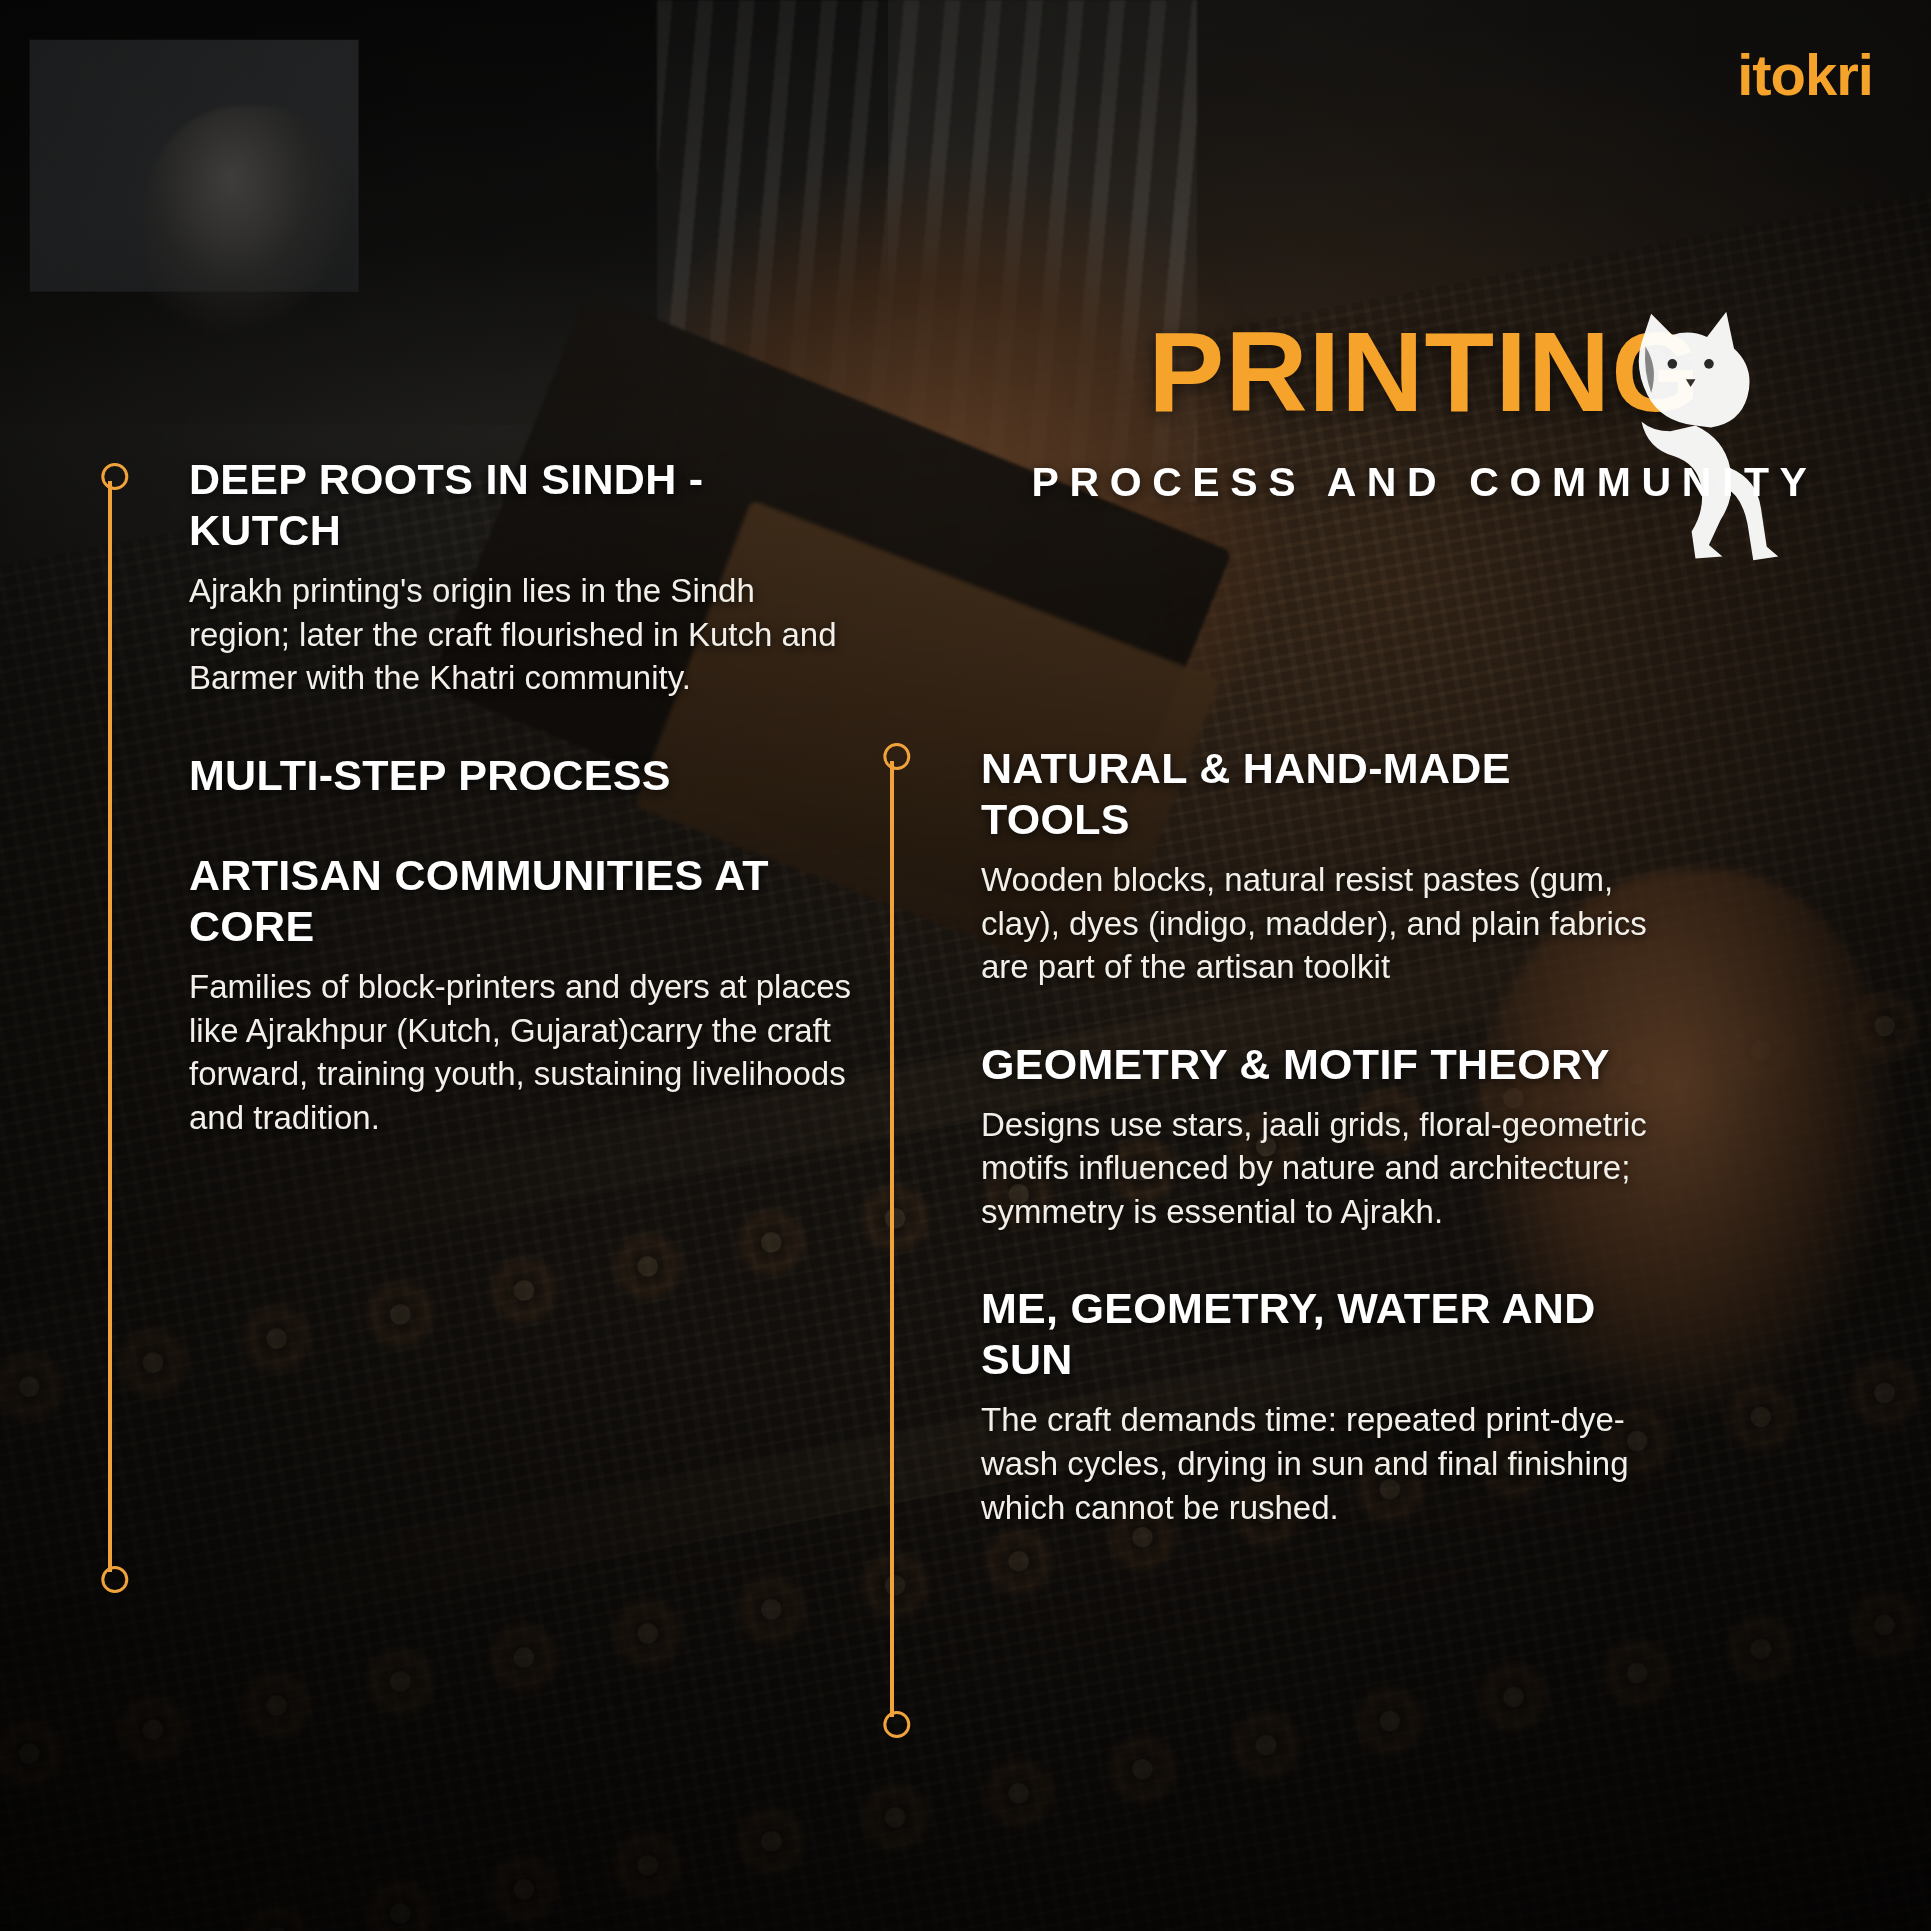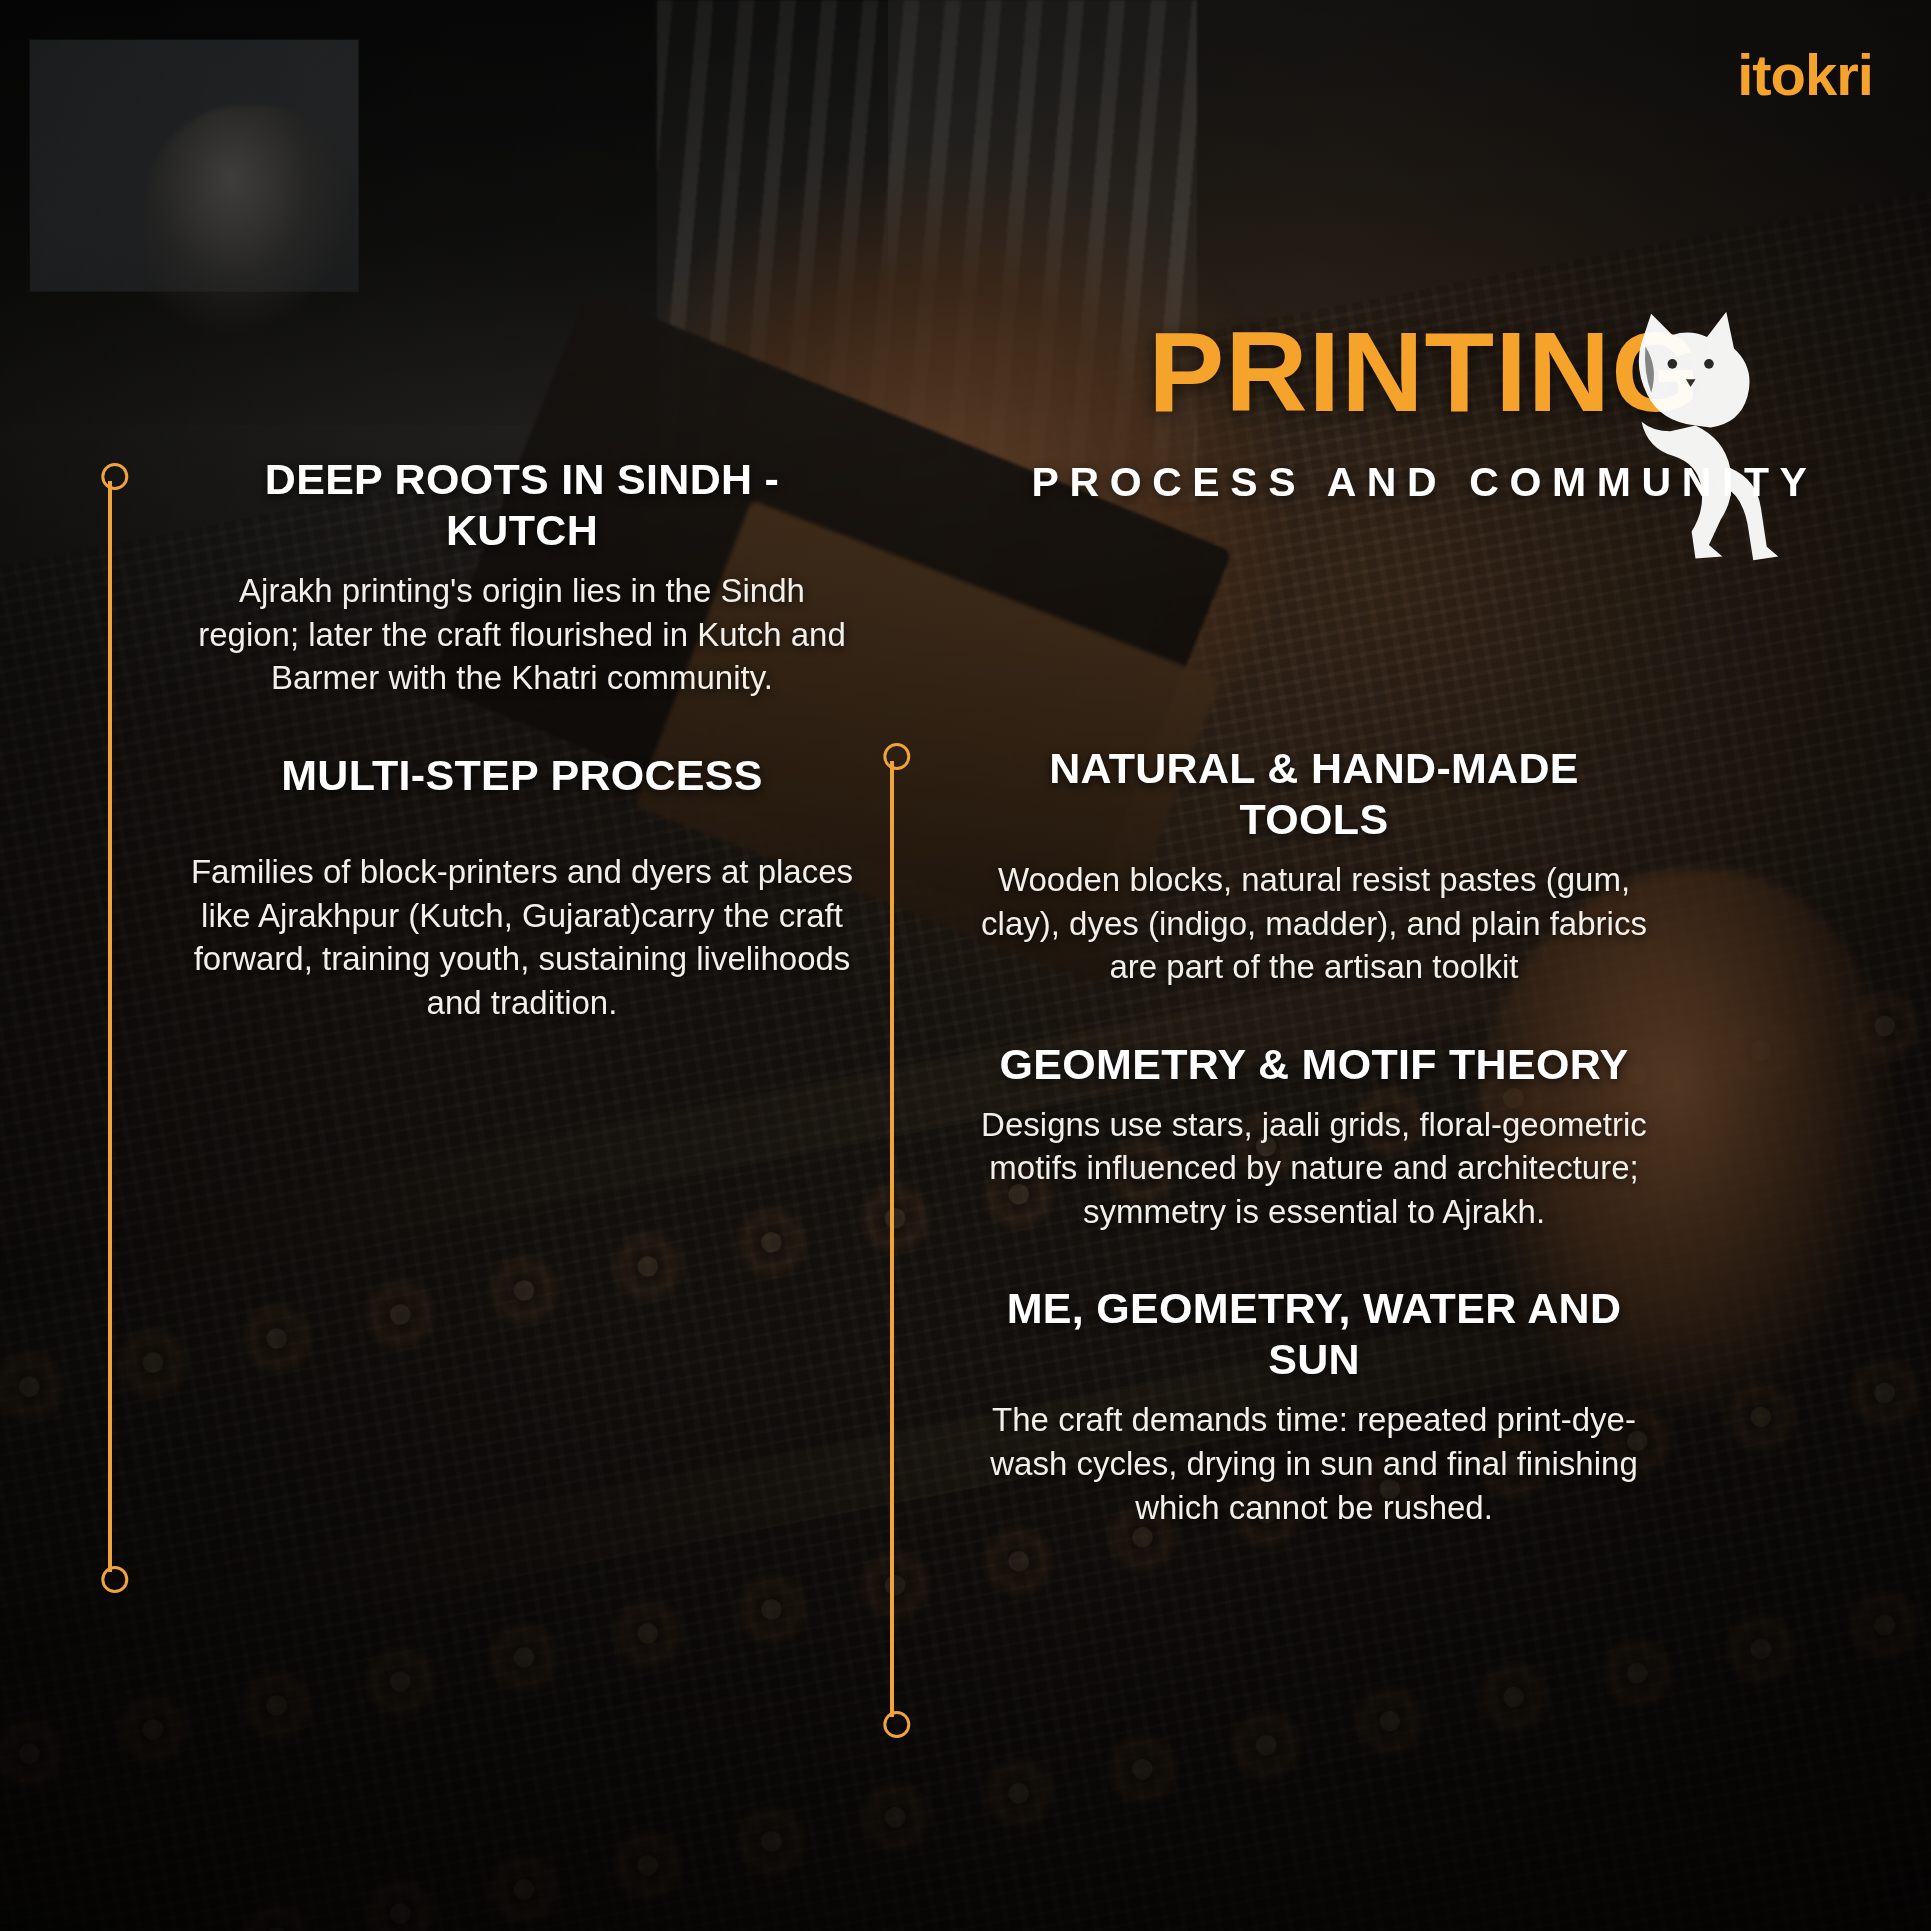--- a/index.html
+++ b/index.html
@@ -225,21 +225,20 @@
     height: 21px;
     border-radius: 50%;
     border: 3.9px solid #f0a33a;
     background: transparent;
     transform: translateX(-8.7px);
   }
 
   .col {
     position: absolute;
     width: 666px;
-    text-align: center;
   }
   .col-left { left: 189px; top: 454px; }
   .col-right { left: 981px; top: 743px; }
 
   .sec { margin-bottom: 35px; }
   .sec h2 {
     color: #ffffff;
     font-size: 43px;
     font-weight: 800;
     line-height: 1.18;
@@ -315,20 +314,21 @@
 
     <div class="col col-left">
       <div class="sec gap-lg">
         <h2>DEEP ROOTS IN SINDH - KUTCH</h2>
         <p>Ajrakh printing's origin lies in the Sindh region; later the craft flourished in Kutch and Barmer with the Khatri community.</p>
       </div>
       <div class="sec gap-lg">
         <h2>MULTI-STEP PROCESS</h2>
       </div>
       <div class="sec">
+        <h2>ARTISAN COMMUNITIES AT CORE</h2>
         <p>Families of block-printers and dyers at places like Ajrakhpur (Kutch, Gujarat)carry the craft forward, training youth, sustaining livelihoods and tradition.</p>
       </div>
     </div>
 
     <div class="col col-right">
       <div class="sec gap-lg">
         <h2>NATURAL &amp; HAND-MADE TOOLS</h2>
         <p>Wooden blocks, natural resist pastes (gum, clay), dyes (indigo, madder), and plain fabrics are part of the artisan toolkit</p>
       </div>
       <div class="sec gap-lg">

